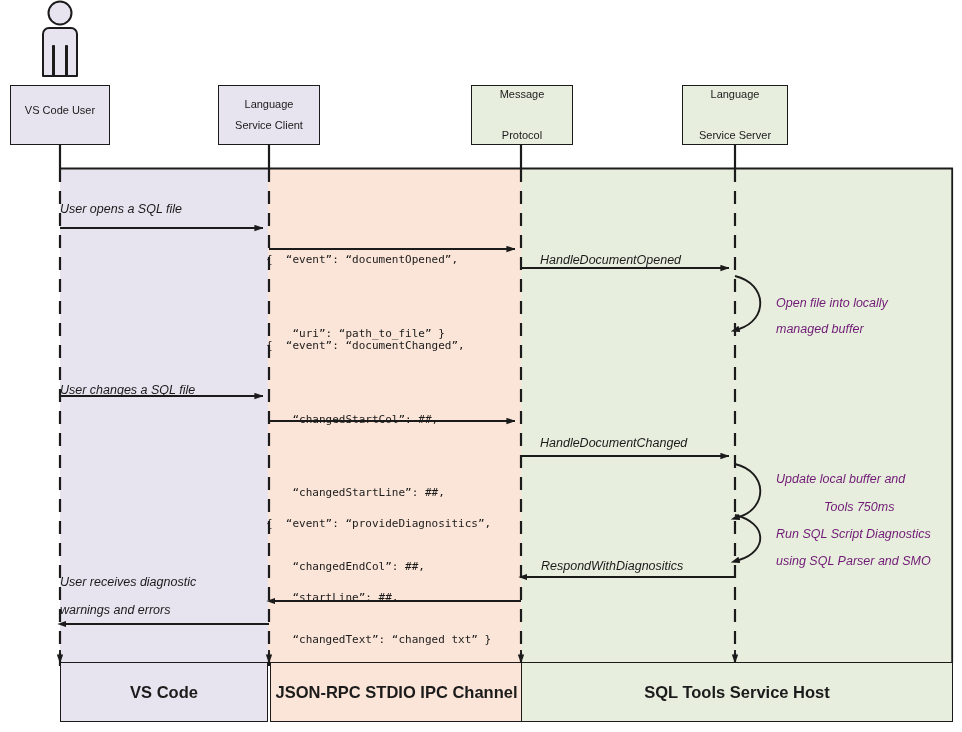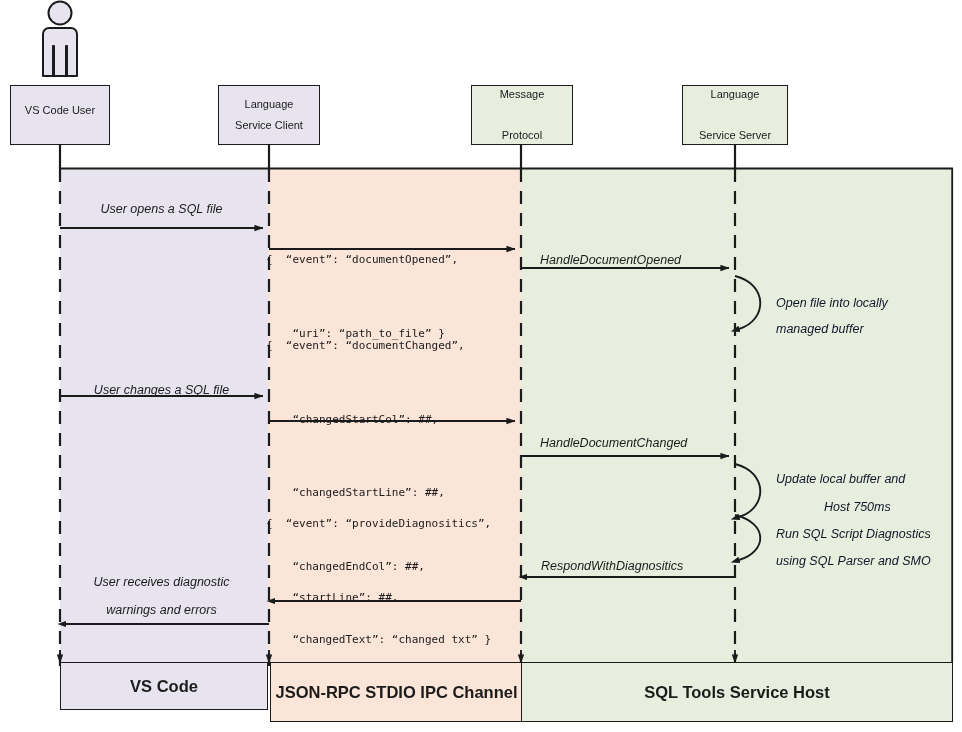--- a/index.html
+++ b/index.html
@@ -63,27 +63,27 @@
 
   
   .msglabel {
     position: absolute;
     font-size: 12.5px;
     font-style: italic;
     color: #1b1b1b;
     white-space: nowrap;
     line-height: 1.0;
   }
-  .msglabel.center { text-align: center; }
+  .msglabel.center { }
 
   .notelabel {
     position: absolute;
     font-size: 12.5px;
     font-style: italic;
-    color: #0f172a;
+    color: #701a75;
     white-space: nowrap;
     line-height: 1.0;
   }
 
   .jsonblock {
     position: absolute;
     font-family: "DejaVu Sans Mono", monospace;
     font-size: 11px;
     color: #1b1b1b;
     white-space: pre;
@@ -222,26 +222,26 @@
     <div>    “startCol”: ##,</div>
     
     
     
   </div>
 
   <div class="notelabel" style="left:776px; top:297px;">Open file into locally</div>
   <div class="notelabel" style="left:776px; top:323px;">managed buffer</div>
 
   <div class="notelabel" style="left:776px; top:473px;">Update local buffer and</div>
-  <div class="notelabel" style="left:824px; top:501px;">Host 750ms</div>
+  <div class="notelabel" style="left:824px; top:501px;">Tools 750ms</div>
 
   <div class="notelabel" style="left:776px; top:528px;">Run SQL Script Diagnostics</div>
   <div class="notelabel" style="left:776px; top:555px;">using SQL Parser and SMO</div>
 
-  <div class="fbox purple" style="left:60px; top:662px; width:208px; height:48px;">
+  <div class="fbox purple" style="left:60px; top:662px; width:208px; height:60px;">
     <span>VS Code</span>
   </div>
   <div class="fbox peach" style="left:270px; top:662px; width:253px; height:60px;">
     <span>JSON-RPC STDIO IPC Channel</span>
   </div>
   <div class="fbox green" style="left:521px; top:662px; width:432px; height:60px;">
     <span>SQL Tools Service Host</span>
   </div>
 
 </div>

